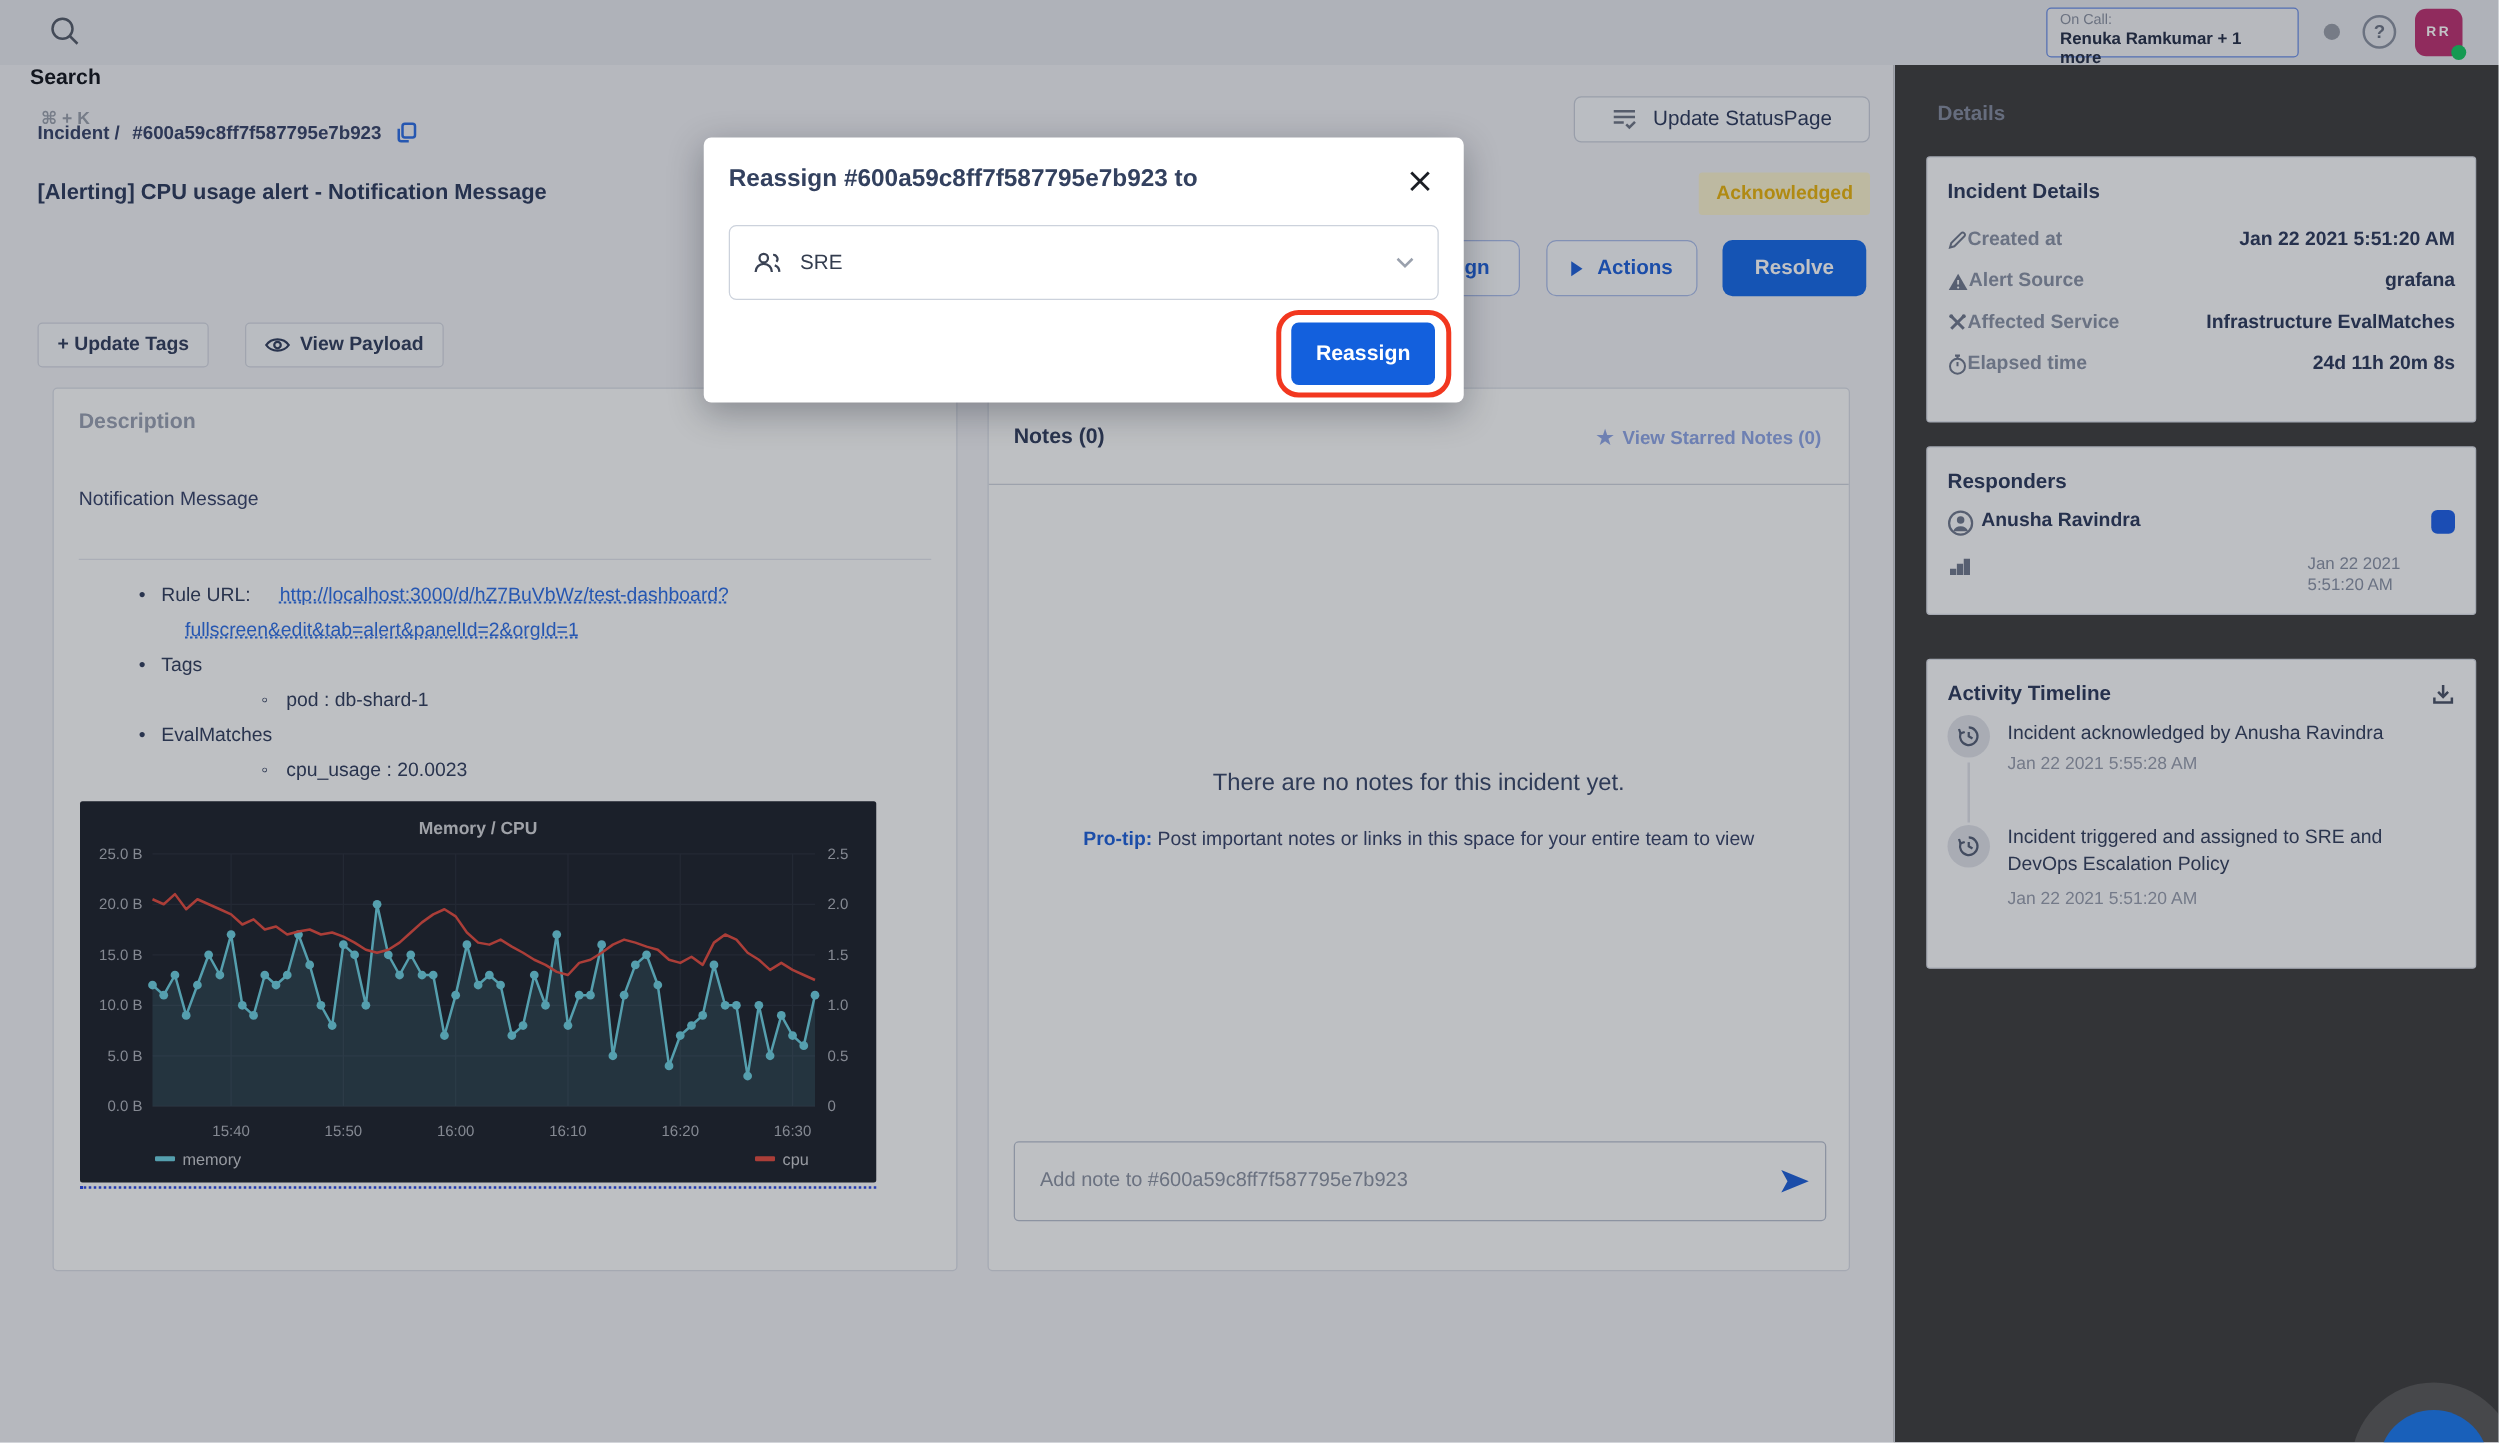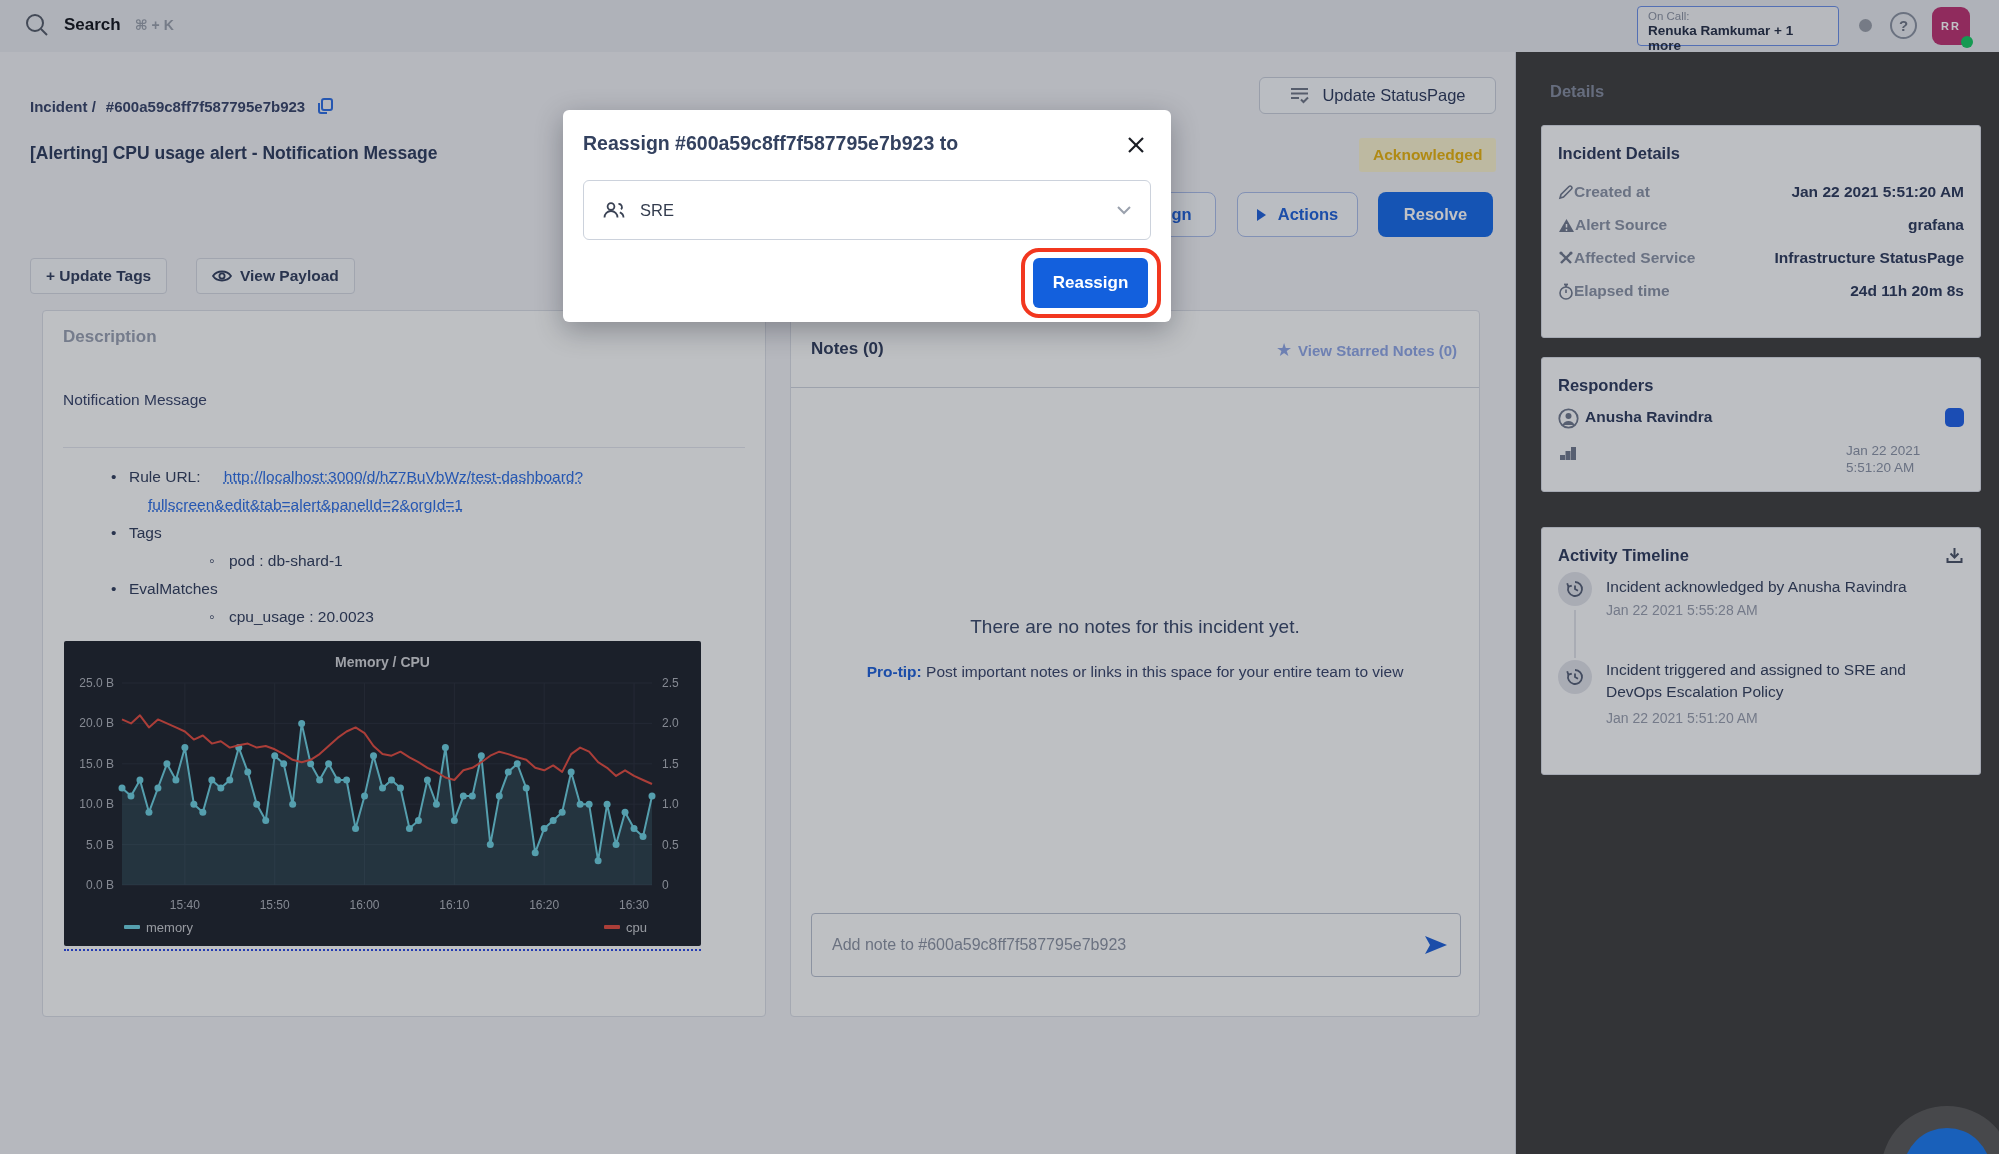--- a/index.html
+++ b/index.html
@@ -2,21 +2,21 @@
 <html><head>
 <meta charset="utf-8">
 <style>
   * { margin:0; padding:0; box-sizing:border-box; }
   html,body { width:1999px; height:1154px; }
   body { font-family:"Liberation Sans","DejaVu Sans",sans-serif; background:#f0f2f6; overflow:hidden; }
   #app { position:relative; width:1999px; height:1154px; background:#f0f2f6; overflow:hidden; }
 
   
   .topbar { position:absolute; left:0; top:0; width:1999px; height:52px; background:#e7eaef; }
-  .search-wrap { position:absolute; left:24px; top:12px; display:flex; align-items:center; gap:14px; cursor:pointer; }
+  .search-wrap { position:absolute; left:24px; top:12px; display:flex; align-items:center; gap:14px; cursor:pointer;flex-direction:column; }
   .search-label { font-size:17px; font-weight:bold; color:#14171f; }
   .search-short { font-size:14px; color:#9aa1ad; font-weight:bold; }
   .oncall-box { position:absolute; left:1637px; top:6px; width:202px; height:40px; border:1.5px solid #6b8fe8; border-radius:4px; background:rgba(255,255,255,.45); padding:3px 10px; }
   .oncall-label { font-size:11.5px; color:#8b93a3; }
   .oncall-value { font-size:13.5px; font-weight:bold; color:#273149; margin-top:1px; }
   .status-dot { position:absolute; left:1859px; top:19px; width:13px; height:13px; border-radius:50%; background:#9aa0ab; }
   .help-circle { position:absolute; left:1890px; top:12px; width:27px; height:27px; border-radius:50%; border:2px solid #8b93a3; color:#6f7787; font-size:15px; font-weight:bold; display:flex; align-items:center; justify-content:center; cursor:pointer; }
   .avatar { position:absolute; left:1932px; top:7px; width:38px; height:38px; border-radius:9px; background:#bd3473; color:#fff; font-size:11px; font-weight:bold; letter-spacing:2px; display:flex; align-items:center; justify-content:center; cursor:pointer; }
   .avatar-dot { position:absolute; right:-3px; bottom:-3px; width:12px; height:12px; border-radius:50%; background:#17c964; }
 
@@ -353,21 +353,21 @@
       <div class="kv-row" style="top:120px">
         <span class="kv-label">
             <svg width="16" height="16" viewBox="0 0 16 16">
               <line x1="3" y1="3" x2="13" y2="13" stroke="#707a8e" stroke-width="2.4"></line>
               <line x1="13" y1="3" x2="3" y2="13" stroke="#707a8e" stroke-width="2.4"></line>
               <circle cx="3" cy="3" r="1.6" fill="#707a8e"></circle>
               <circle cx="13" cy="3" r="1.6" fill="#707a8e"></circle>
             </svg>
             <span>Affected Service</span>
           </span>
-        <span class="kv-value">Infrastructure StatusPage</span>
+        <span class="kv-value">Infrastructure EvalMatches</span>
       </div>
       <div class="kv-row" style="top:153px">
         <span class="kv-label">
             <svg width="16" height="17" viewBox="0 0 16 17">
               <circle cx="8" cy="10" r="6" fill="none" stroke="#707a8e" stroke-width="1.6"></circle>
               <line x1="8" y1="10" x2="8" y2="6.5" stroke="#707a8e" stroke-width="1.6"></line>
               <line x1="6" y1="1.5" x2="10" y2="1.5" stroke="#707a8e" stroke-width="1.8"></line>
               <line x1="8" y1="1.5" x2="8" y2="4" stroke="#707a8e" stroke-width="1.8"></line>
             </svg>
             <span>Elapsed time</span>

